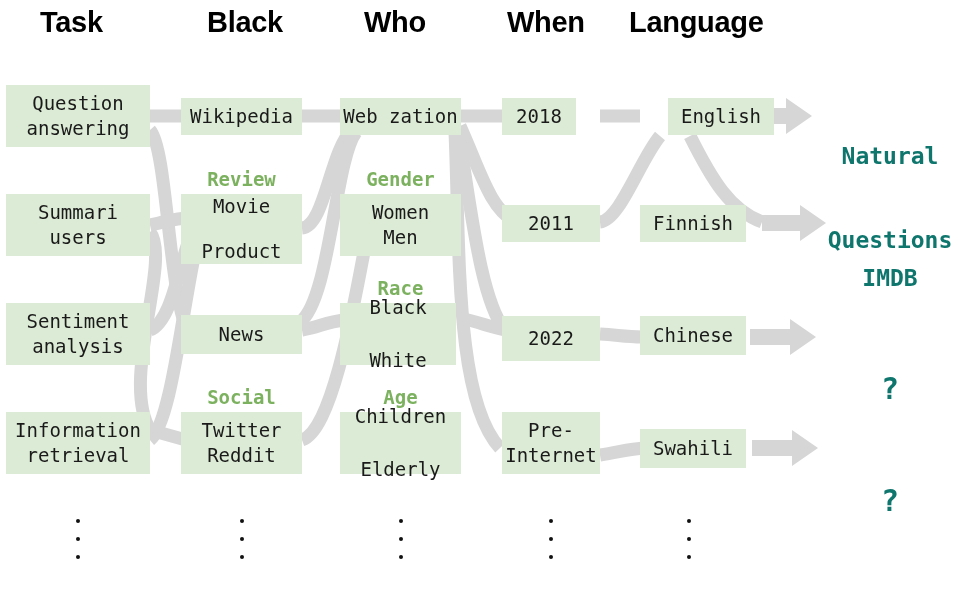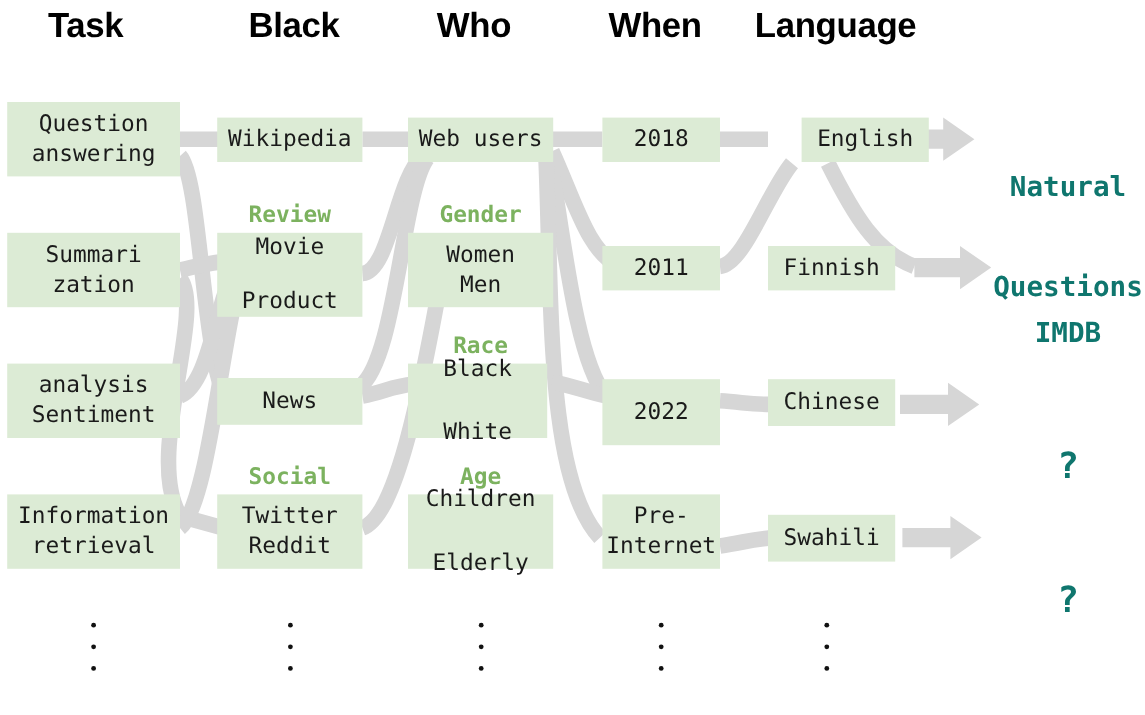--- a/index.html
+++ b/index.html
@@ -150,36 +150,36 @@
   </svg>
 
   <div class="node" style="left:6px;top:85px;width:144px;height:62px;">
     <span class="line">Question</span>
     <span class="line">answering</span>
   </div>
   <div class="node" style="left:181px;top:98px;width:121px;height:37px;">
     <span class="line">Wikipedia</span>
   </div>
   <div class="node" style="left:340px;top:98px;width:121px;height:37px;">
-    <span class="line">Web users</span>
-  </div>
-  <div class="node" style="left:502px;top:98px;width:98px;height:37px;">
+    <span class="line">Web zation</span>
+  </div>
+  <div class="node" style="left:502px;top:98px;width:74px;height:37px;">
     <span class="line">2018</span>
   </div>
   <div class="node" style="left:640px;top:98px;width:106px;height:37px;margin-left:28px;">
     <span class="line">English</span>
   </div>
   <div class="output" style="left:826px;top:86px;width:128px;">
     <div>Natural</div>
     <div>Questions</div>
   </div>
 
   <div class="node" style="left:6px;top:194px;width:144px;height:62px;">
     <span class="line">Summari</span>
-    <span class="line">zation</span>
+    <span class="line">users</span>
   </div>
   <div class="cat-label" style="left:181px;top:168px;width:121px;">Review</div>
   <div class="node" style="left:181px;top:194px;width:121px;height:70px;justify-content:space-between;">
     <span class="line">Movie</span>
     <span class="line">Product</span>
   </div>
   <div class="cat-label" style="left:340px;top:168px;width:121px;">Gender</div>
   <div class="node" style="left:340px;top:194px;width:121px;height:62px;">
     <span class="line">Women</span>
     <span class="line">Men</span>
@@ -188,32 +188,32 @@
     <span class="line">2011</span>
   </div>
   <div class="node" style="left:640px;top:205px;width:106px;height:37px;">
     <span class="line">Finnish</span>
   </div>
   <div class="output" style="left:826px;top:208px;width:128px;">
     <div>IMDB</div>
   </div>
 
   <div class="node" style="left:6px;top:303px;width:144px;height:62px;">
+    <span class="line">Sentiment</span>
     <span class="line">analysis</span>
-    <span class="line">Sentiment</span>
   </div>
   <div class="node" style="left:181px;top:315px;width:121px;height:39px;">
     <span class="line">News</span>
   </div>
   <div class="cat-label" style="left:340px;top:277px;width:121px;">Race</div>
   <div class="node" style="left:340px;top:303px;width:116px;height:62px;gap:28px;">
     <span class="line">Black</span>
     <span class="line">White</span>
   </div>
-  <div class="node" style="left:502px;top:316px;width:98px;height:55px;">
+  <div class="node" style="left:502px;top:316px;width:98px;height:45px;">
     <span class="line">2022</span>
   </div>
   <div class="node" style="left:640px;top:316px;width:106px;height:39px;">
     <span class="line">Chinese</span>
   </div>
   <div class="output qmark" style="left:826px;top:319px;width:128px;">
     <div>?</div>
   </div>
 
   <div class="node" style="left:6px;top:412px;width:144px;height:62px;">

